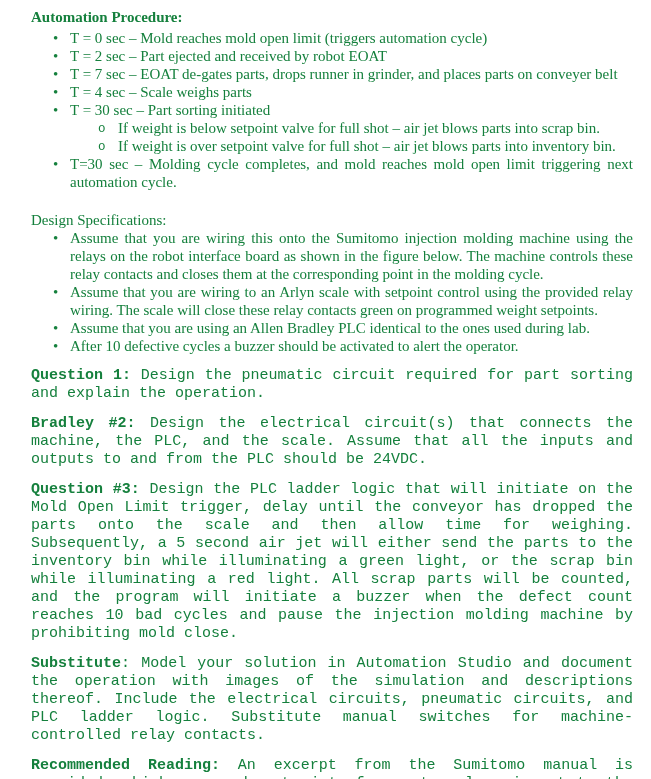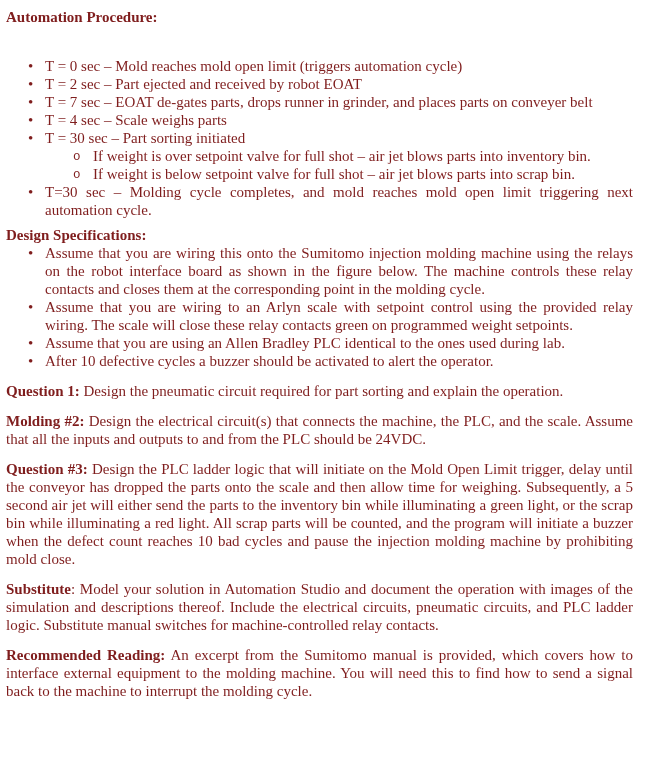--- a/index.html
+++ b/index.html
@@ -1,71 +1,71 @@
 <!DOCTYPE html>
 <html><head>
 <meta charset="utf-8">
 <style>
   html,body { margin:0; padding:0; background:#ffffff; }
   .page {
     width:651px; height:779px; box-sizing:border-box;
-    padding:8px 18px 0 6px; overflow:hidden;
-    background:#ffffff; color:#7f1d1d;
+    padding:8px 18px 0 31px; overflow:hidden;
+    background:#ffffff; color:#15803d;
     font-family:"Liberation Serif","DejaVu Serif",serif;
     font-size:15px; line-height:18px;
   }
   p { margin:0; }
   .bold { font-weight:bold; }
   .heading { font-weight:bold; }
   .justify { text-align:justify; }
-  ul.bullets { list-style:none; margin:31px 0 0 0; padding:0; }
+  ul.bullets { list-style:none; margin:3px 0 0 0; padding:0; }
   ul.bullets.tight { margin-top:0; }
   ul.bullets > li { position:relative; padding-left:39px; text-align:justify; }
   ul.bullets > li::before { content:"\2022"; position:absolute; left:22px; }
   ul.sub { list-style:none; margin:0; padding:0; }
   ul.sub > li { position:relative; padding-left:48px; text-align:justify; }
   ul.sub > li::before {
     content:"o"; position:absolute; left:28px; top:1px;
     font-family:"Liberation Mono","DejaVu Sans Mono",monospace; font-size:12.5px;
   }
-  .spec-heading { font-weight:bold; margin-top:7px; }
-  .para { margin-top:12px; text-align:justify; }
+  .spec-heading { font-weight:normal; margin-top:20px; }
+  .para { margin-top:12px; text-align:justify;font-family:Liberation Mono, monospace; }
 </style>
 </head>
 <body>
 
 <div class="page">
 
   <p class="heading">Automation Procedure:</p>
 
   <ul class="bullets">
     <li><span>T = 0 sec – Mold reaches mold open limit (triggers automation cycle)</span></li>
     <li><span>T = 2 sec – Part ejected and received by robot EOAT</span></li>
     <li><span>T = 7 sec – EOAT de-gates parts, drops runner in grinder, and places parts on conveyer belt</span></li>
     <li><span>T = 4 sec – Scale weighs parts</span></li>
     <li><span>T = 30 sec – Part sorting initiated</span>
       <ul class="sub">
+        <li><span>If weight is below setpoint valve for full shot – air jet blows parts into scrap bin.</span></li>
         <li><span>If weight is over setpoint valve for full shot – air jet blows parts into inventory bin.</span></li>
-        <li><span>If weight is below setpoint valve for full shot – air jet blows parts into scrap bin.</span></li>
       </ul>
     </li>
     <li><span>T=30 sec – Molding cycle completes, and mold reaches mold open limit triggering next automation cycle.</span></li>
   </ul>
 
   <p class="spec-heading">Design Specifications:</p>
   <ul class="bullets tight">
     <li><span>Assume that you are wiring this onto the Sumitomo injection molding machine using the relays on the robot interface board as shown in the figure below.  The machine controls these relay contacts and closes them at the corresponding point in the molding cycle.</span></li>
     <li><span>Assume that you are wiring to an Arlyn scale with setpoint control using the provided relay wiring.  The scale will close these relay contacts green on programmed weight setpoints.</span></li>
     <li><span>Assume that you are using an Allen Bradley PLC identical to the ones used during lab.</span></li>
     <li><span>After 10 defective cycles a buzzer should be activated to alert the operator.</span></li>
   </ul>
 
   <p class="para"><b class="bold">Question 1:</b><span> Design the pneumatic circuit required for part sorting and explain the operation.</span></p>
 
-  <p class="para"><b class="bold">Molding #2:</b><span> Design the electrical circuit(s) that connects the machine, the PLC, and the scale. Assume that all the inputs and outputs to and from the PLC should be 24VDC.</span></p>
+  <p class="para"><b class="bold">Bradley #2:</b><span> Design the electrical circuit(s) that connects the machine, the PLC, and the scale. Assume that all the inputs and outputs to and from the PLC should be 24VDC.</span></p>
 
   <p class="para"><b class="bold">Question #3:</b><span> Design the PLC ladder logic that will initiate on the Mold Open Limit trigger, delay until the conveyor has dropped the parts onto the scale and then allow time for weighing. Subsequently, a 5 second air jet will either send the parts to the inventory bin while illuminating a green light, or the scrap bin while illuminating a red light.  All scrap parts will be counted, and the program will initiate a buzzer when the defect count reaches 10 bad cycles and pause the injection molding machine by prohibiting mold close.</span></p>
 
   <p class="para"><b class="bold">Substitute</b><span>: Model your solution in Automation Studio and document the operation with images of the simulation and descriptions thereof.  Include the electrical circuits, pneumatic circuits, and PLC ladder logic.  Substitute manual switches for machine-controlled relay contacts.</span></p>
 
   <p class="para"><b class="bold">Recommended Reading:</b><span>  An excerpt from the Sumitomo manual is provided, which covers how to interface external equipment to the molding machine.  You will need this to find how to send a signal back to the machine to interrupt the molding cycle.</span></p>
 
 </div>
 
 </body></html>

